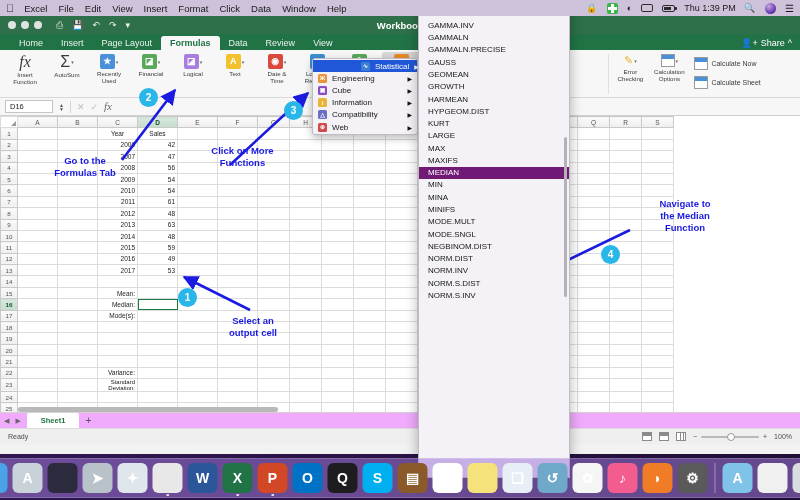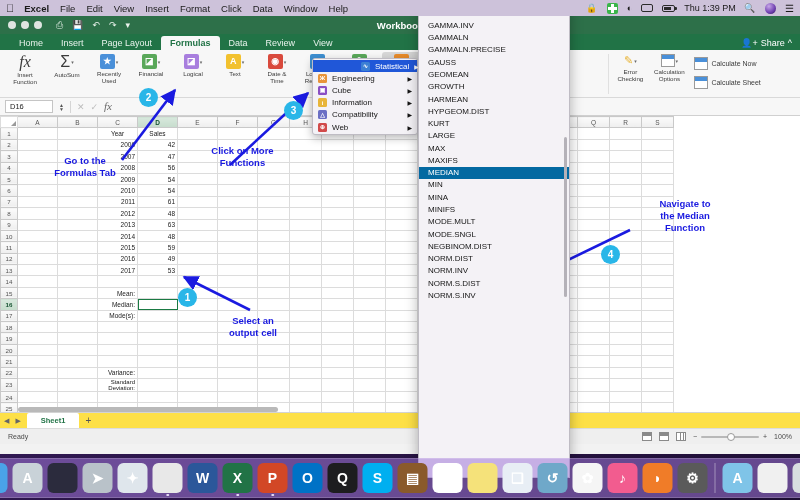--- a/index.html
+++ b/index.html
@@ -16,21 +16,21 @@
     background:linear-gradient(160deg,#4b2a7b 0%,#3a1f63 35%,#2b1548 70%,#1d0e33 100%);
   }
   
   #menubar{
     position:absolute; left:0; top:0; width:800px; height:16px;
     background:#cdc2da; display:flex; align-items:center;
     font-size:9.5px; color:#1b1b1b; padding:0 6px; z-index:60;
   }
   #menubar .apple{ font-size:11px; margin-right:10px; line-height:1; }
   #menubar .mi{ margin-right:11px; white-space:nowrap; }
-  #menubar .mi.bold{ font-weight:bold; }
+  #menubar .mi.bold{ font-weight:normal; }
   #menubar .right{ margin-left:auto; display:flex; align-items:center; gap:9px; }
   #menubar .right .ic{ font-size:9px; }
   .mb-batt{ width:13px;height:7px;border:1px solid #2b2b2b;border-radius:2px;position:relative;display:inline-block;}
   .mb-batt:after{content:"";position:absolute;right:-2.5px;top:1.5px;width:1.5px;height:3px;background:#2b2b2b;border-radius:0 1px 1px 0;}
   .mb-batt i{position:absolute;left:1px;top:1px;bottom:1px;width:7px;background:#2b2b2b;display:block;}
   .mb-sq{width:11px;height:11px;background:#3ab54a;border-radius:2px;display:inline-block;position:relative;}
   .mb-sq:after{content:"";position:absolute;left:4px;top:1px;width:3px;height:9px;background:#fff;}
   .mb-sq:before{content:"";position:absolute;left:1px;top:4px;width:9px;height:3px;background:#fff;}
   .mb-tv{width:12px;height:8px;border:1.3px solid #2b2b2b;border-radius:2px;display:inline-block;}
   .mb-siri{width:11px;height:11px;border-radius:50%;background:radial-gradient(circle at 35% 30%,#c6a6e8,#6f3fb0 60%,#2a1550);display:inline-block;}
@@ -175,29 +175,29 @@
   
   #funcmenu{
     position:absolute; left:418px; top:6px; width:152px; height:472px;
     background:#f4f2f6; border:1px solid #bfbcc4;
     box-shadow:0 3px 12px rgba(0,0,0,.3); z-index:55; overflow:hidden;
     font-size:8px;
   }
   #funcmenu .fitem{
     padding:1.55px 0 1.55px 9px; color:#151515; white-space:nowrap; line-height:1.15;
   }
-  #funcmenu .fitem.sel{ background:#0369a1; color:#fff; }
+  #funcmenu .fitem.sel{ background:#701a75; color:#fff; }
   #funcscroll{
     position:absolute; right:2px; top:130px; width:3px; height:160px;
     background:#b4b1b8; border-radius:2px; z-index:56;
   }
 
   
   #tabbar{
-    height:16px; background:#fde047; border-top:1px solid #d3d3d3;
+    height:16px; background:#f0abfc; border-top:1px solid #d3d3d3;
     display:flex; align-items:center; padding-left:4px; gap:6px;
   }
   #tabbar .nav{ font-size:7px;color:#666; display:flex; gap:6px; }
   #tabbar .sheettab{
     background:#fff; font-size:7.5px; font-weight:bold; color:#217346;
     padding:3px 14px; border-radius:2px 2px 0 0;
   }
   #tabbar .plus{ font-size:10px; color:#555; }
   #statusbar{
     height:16px; background:#efefef; border-top:1px solid #dcdcdc;

